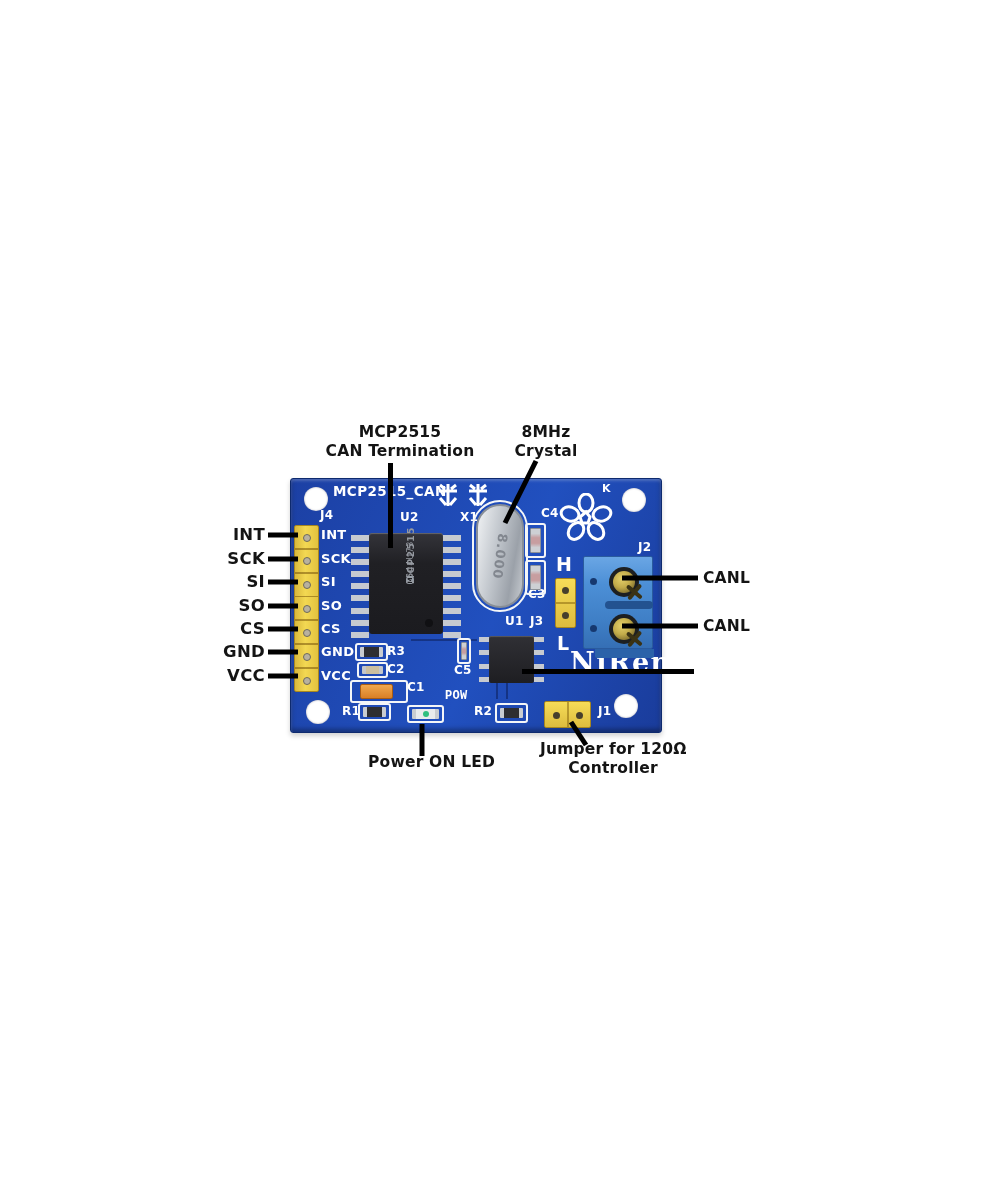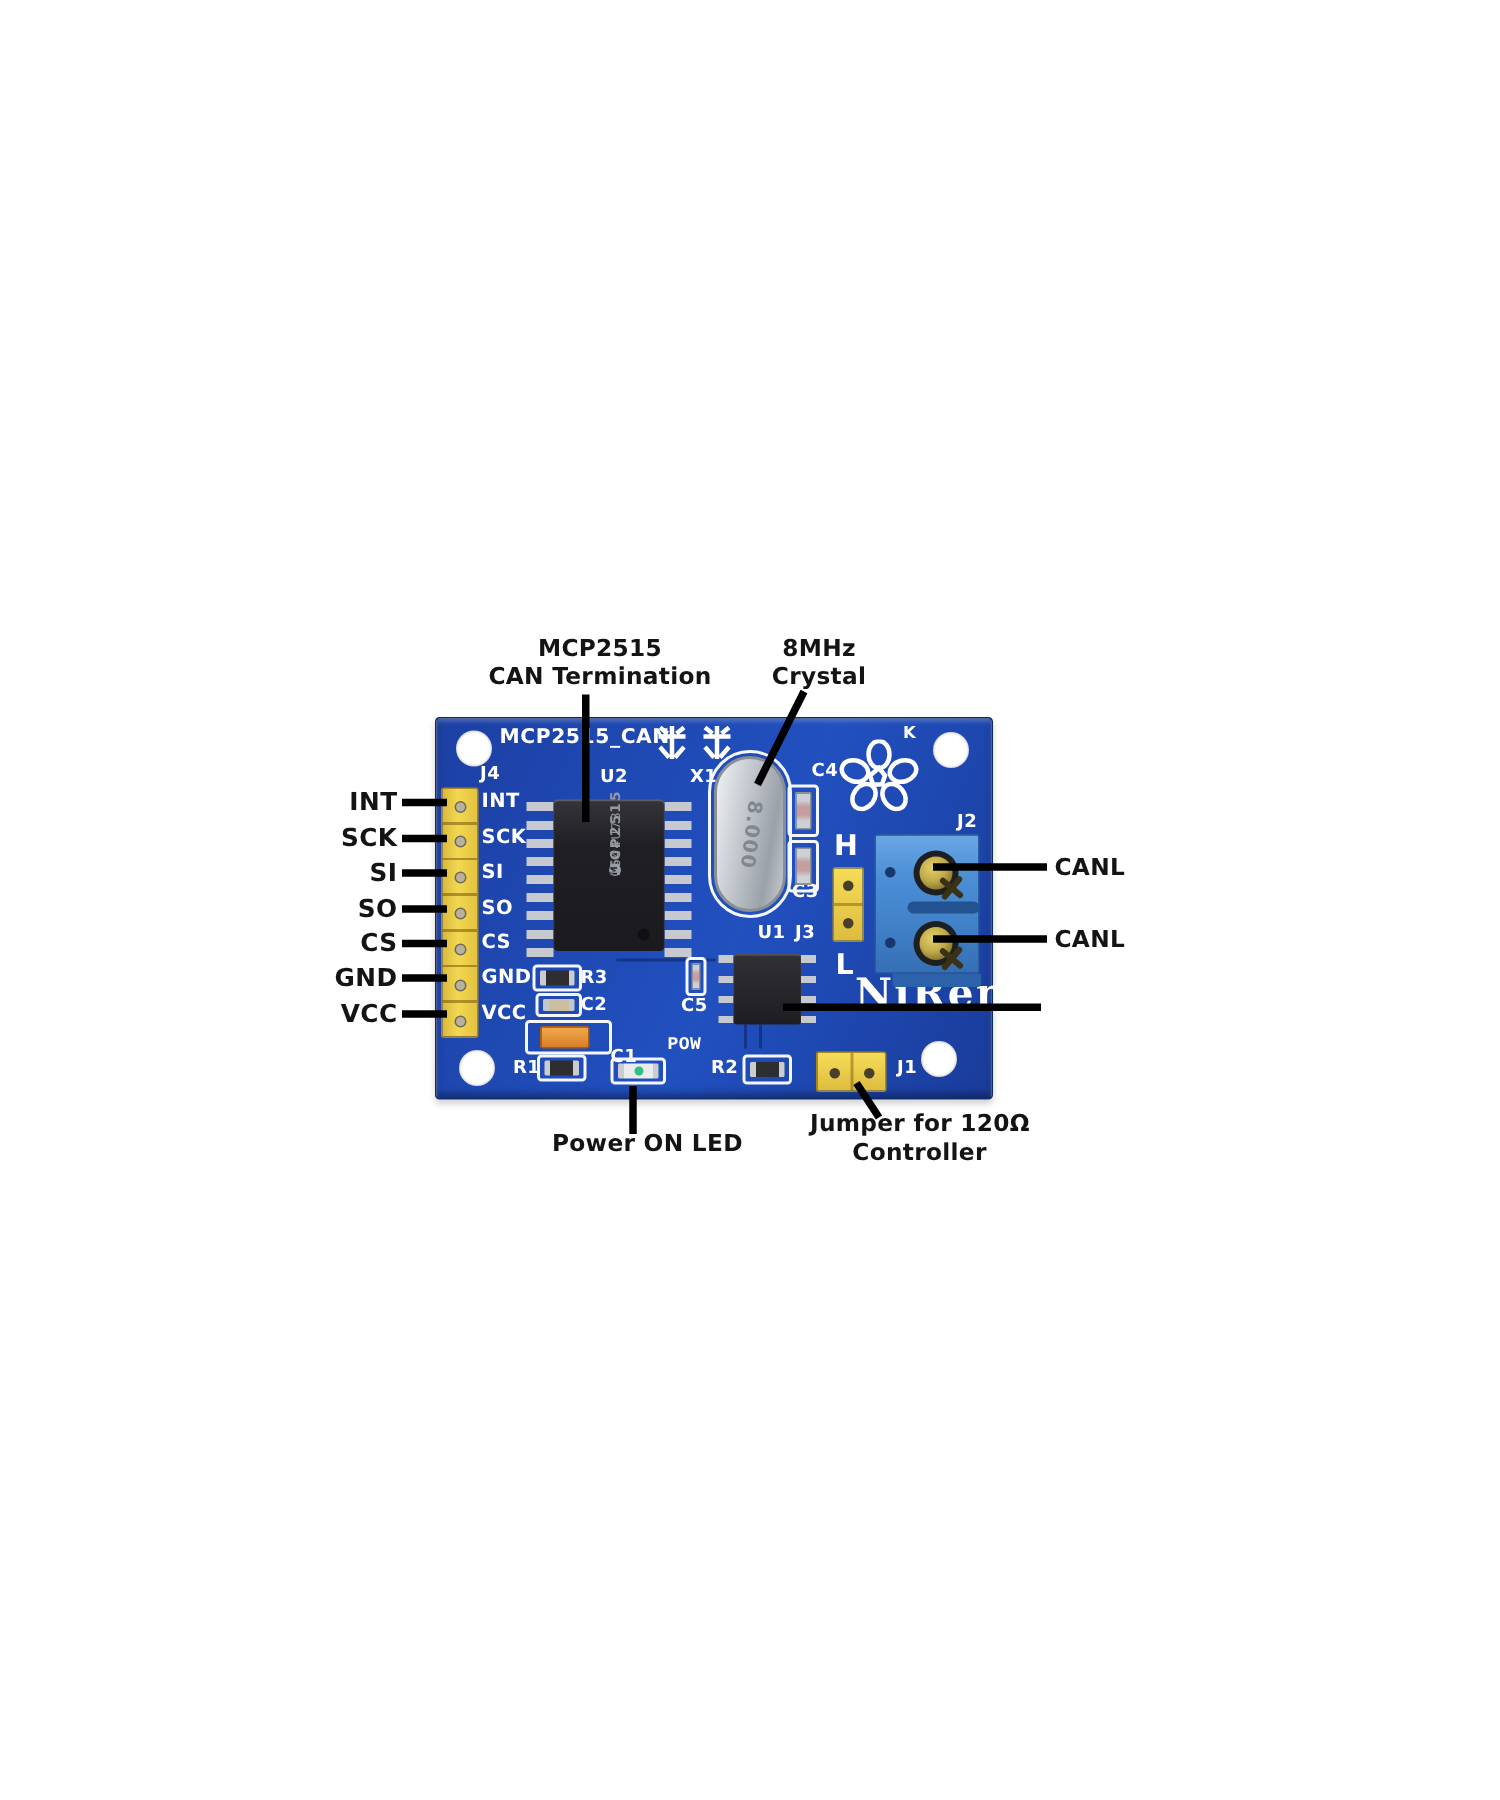--- a/index.html
+++ b/index.html
@@ -110,21 +110,21 @@
     <div class="silk" style="left:250px;top:28px;">C4</div>
     <div class="silk" style="left:237px;top:109px;">C3</div>
     <div class="silk hl" style="left:265px;top:76px;">H</div>
     <div class="silk hl" style="left:266px;top:155px;">L</div>
     <div class="silk" style="left:214px;top:136px;">U1</div>
     <div class="silk" style="left:239px;top:136px;">J3</div>
     <div class="silk" style="left:347px;top:62px;">J2</div>
     <div class="silk" style="left:163px;top:185px;">C5</div>
     <div class="silk" style="left:96px;top:166px;">R3</div>
     <div class="silk" style="left:96px;top:184px;">C2</div>
-    <div class="silk" style="left:116px;top:202px;margin-top:17px;">C1</div>
+    <div class="silk" style="left:116px;top:202px;">C1</div>
     <div class="silk" style="left:51px;top:226px;">R1</div>
     <div class="silk" style="left:154px;top:211px;font-family:Liberation Mono, monospace;">POW</div>
     <div class="silk" style="left:183px;top:226px;">R2</div>
     <div class="silk" style="left:307px;top:226px;">J1</div>
     <div class="brand">NiRen</div>
 
     <svg style="left:146px;top:3px;" width="54" height="26" viewBox="0 0 54 26">
       <g stroke="#fff" stroke-width="3" fill="none">
         <path d="M11 2 V24 M2 9 H20 M3 16 L9 23 M19 16 L13 23 M3 3 L8 7 M19 3 L14 7"></path>
         <path d="M41 2 V24 M32 9 H50 M33 16 L39 23 M49 16 L43 23 M33 3 L38 7 M49 3 L44 7"></path>

